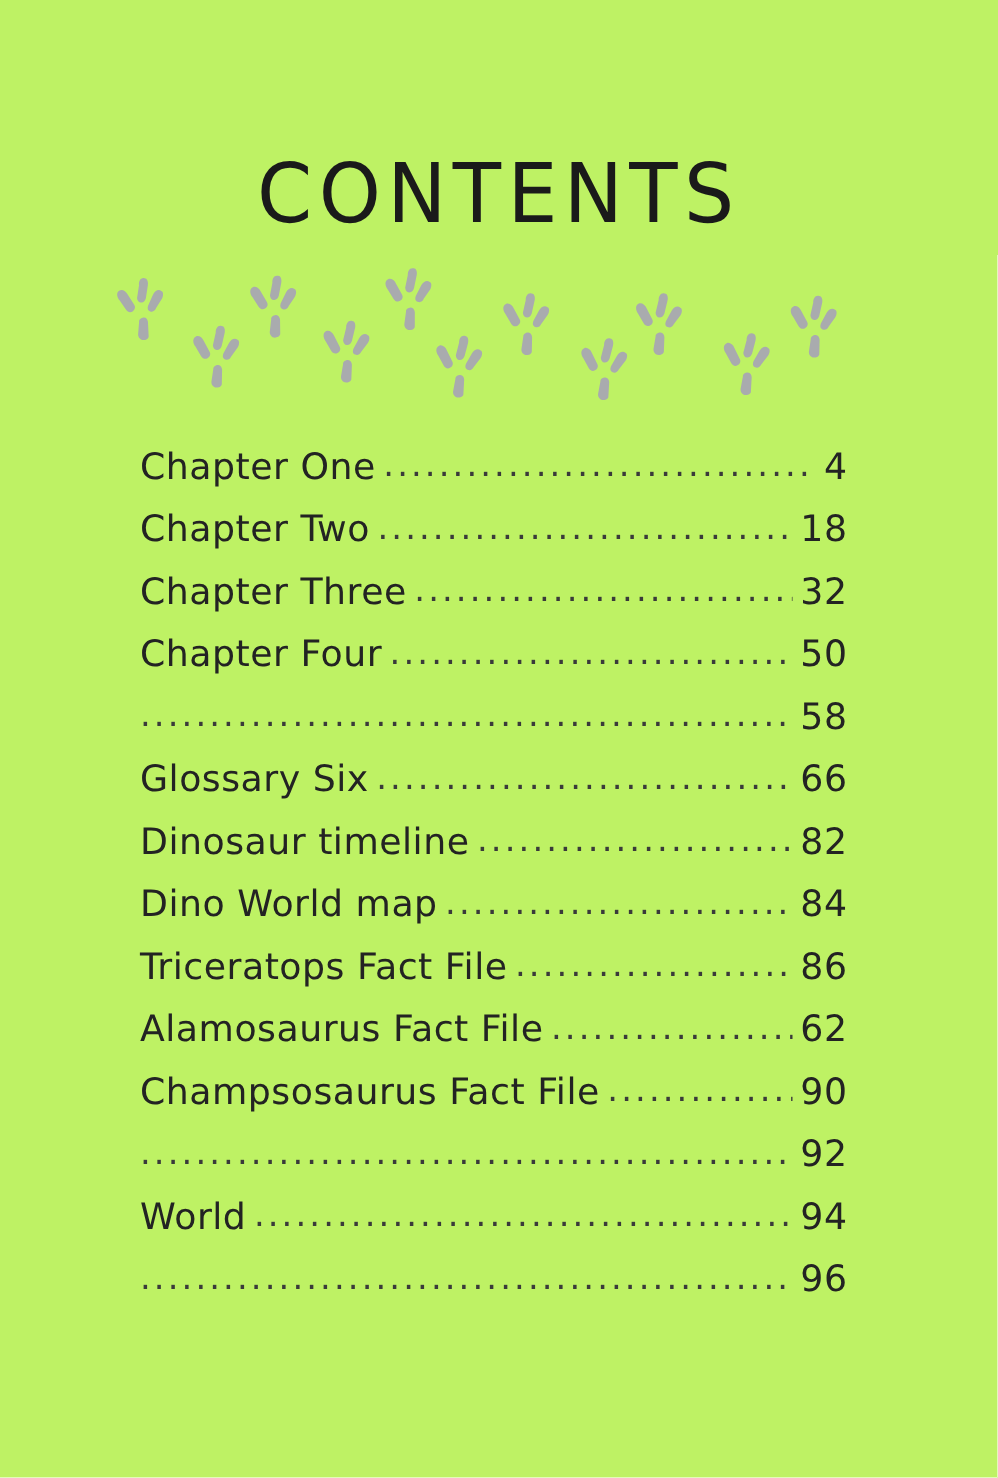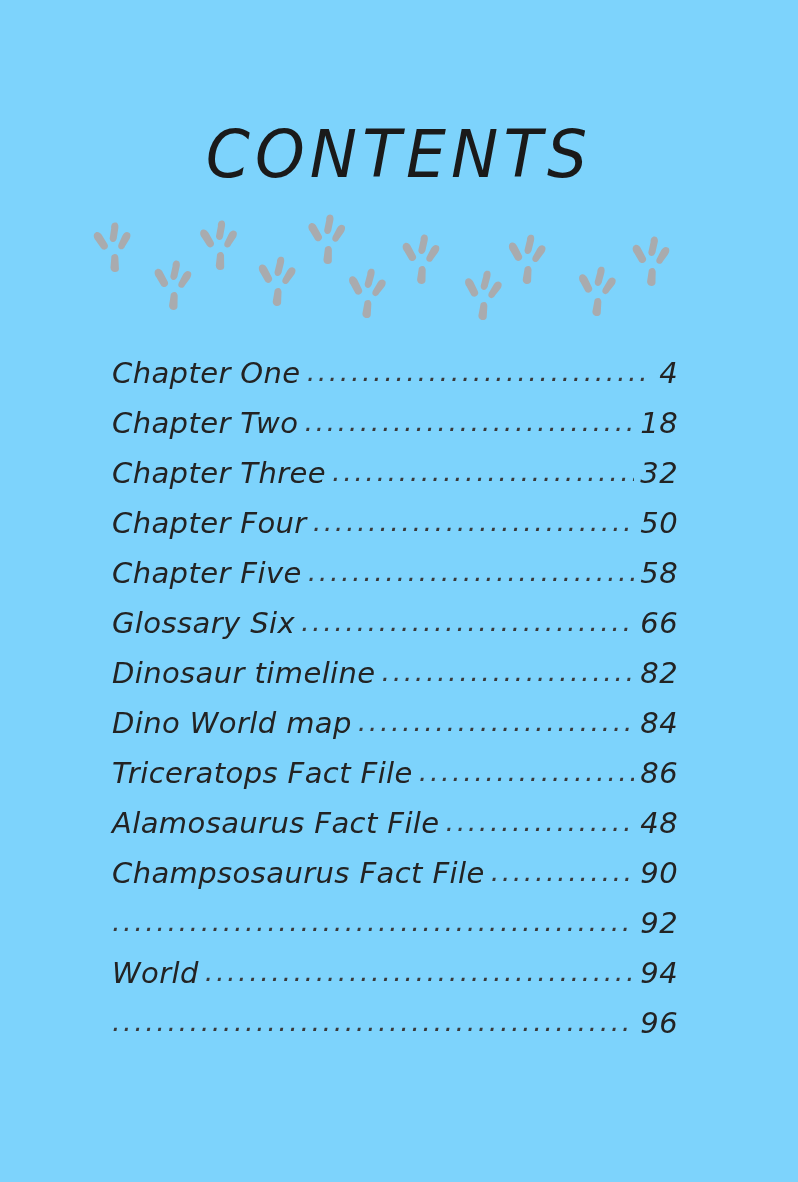--- a/index.html
+++ b/index.html
@@ -12,22 +12,21 @@
     height: 1182px;
     position: relative;
     overflow: hidden;
     font-family: "DejaVu Sans", sans-serif;
     color: #1b1b1b;
   }
 
   .page {
     position: absolute;
     inset: 0;
-    background: #7dd3fc;
-    font-style: italic;
+    background: #bef264;
   }
 
   
   .title {
     position: absolute;
     top: 118px;
     left: 0;
     width: 798px;
     text-align: center;
     font-family: "DejaVu Sans", sans-serif;
@@ -225,21 +224,20 @@
       <span class="toc-label">Chapter Three</span>
       <span class="toc-dots">............................................................................</span>
       <span class="toc-page">32</span>
     </div>
     <div class="toc-row">
       <span class="toc-label">Chapter Four</span>
       <span class="toc-dots">............................................................................</span>
       <span class="toc-page">50</span>
     </div>
     <div class="toc-row">
-      <span class="toc-label">Chapter Five</span>
       <span class="toc-dots">............................................................................</span>
       <span class="toc-page">58</span>
     </div>
     <div class="toc-row">
       <span class="toc-label">Glossary Six</span>
       <span class="toc-dots">............................................................................</span>
       <span class="toc-page">66</span>
     </div>
     <div class="toc-row">
       <span class="toc-label">Dinosaur timeline</span>
@@ -252,21 +250,21 @@
       <span class="toc-page">84</span>
     </div>
     <div class="toc-row">
       <span class="toc-label">Triceratops Fact File</span>
       <span class="toc-dots">............................................................................</span>
       <span class="toc-page">86</span>
     </div>
     <div class="toc-row">
       <span class="toc-label">Alamosaurus Fact File</span>
       <span class="toc-dots">............................................................................</span>
-      <span class="toc-page">48</span>
+      <span class="toc-page">62</span>
     </div>
     <div class="toc-row">
       <span class="toc-label">Champsosaurus Fact File</span>
       <span class="toc-dots">............................................................................</span>
       <span class="toc-page">90</span>
     </div>
     <div class="toc-row">
       <span class="toc-dots">............................................................................</span>
       <span class="toc-page">92</span>
     </div>

